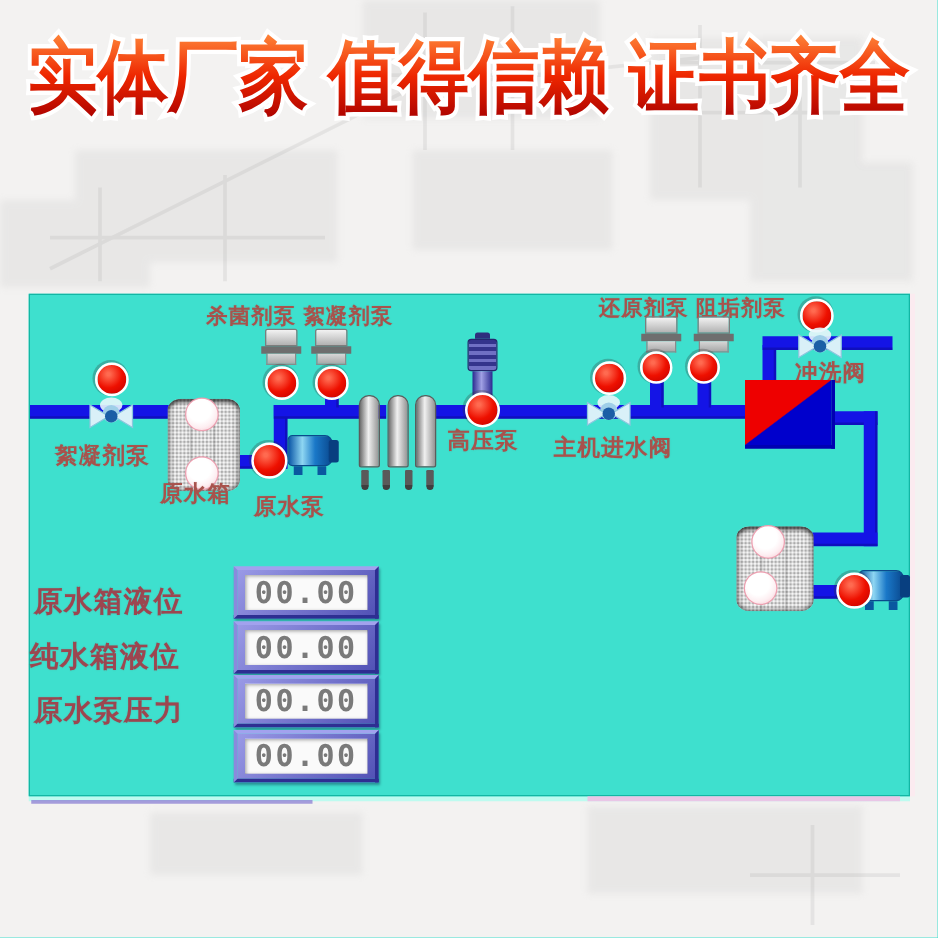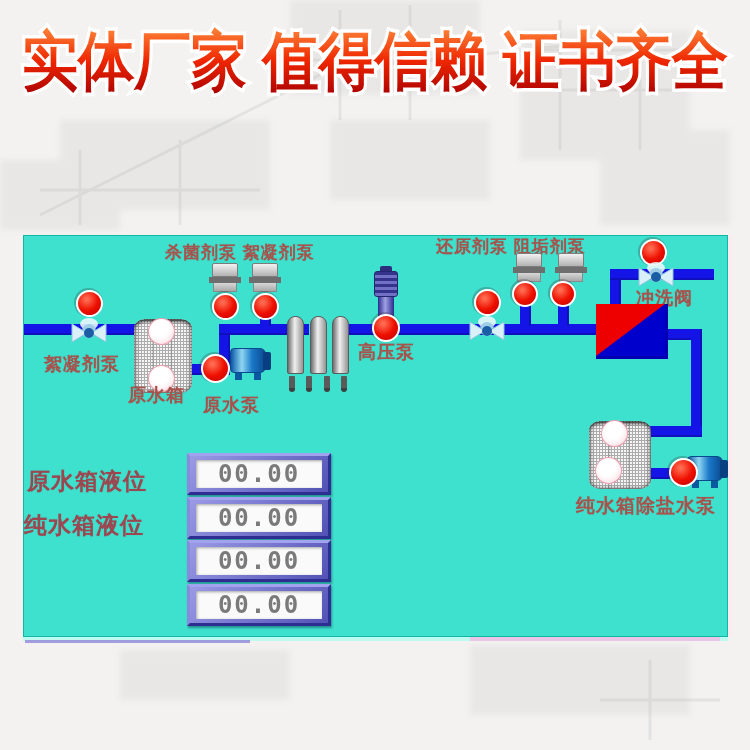--- a/index.html
+++ b/index.html
@@ -69,21 +69,21 @@
   .hpump .feet div{width:7px;height:7px;background:#0a58a0;}
 
   .valve{position:absolute;}
 
   .membrane{position:absolute;width:72px;height:55px;
         background:linear-gradient(to bottom right, var(--membrane-red) 49.4%, var(--membrane-blue) 50.6%);
         border-right:3px solid #0000b2;border-bottom:3px solid #0000b2;}
 
   .rlabel{position:absolute;color:#9c4650;font-weight:bold;font-size:23px;white-space:nowrap;
         letter-spacing:1px;text-shadow:0 0 1px rgba(150,60,60,.4);}
-  .rbox{position:absolute;width:144px;height:42px;border:3px solid;padding:4px 6px;
+  .rbox{position:absolute;width:116px;height:42px;border:3px solid;padding:4px 6px;
         border-color:#a2a2ee #2e2e92 #2e2e92 #8a8adc;background:linear-gradient(135deg,#9a9ae6,#5252b6);
         box-shadow:1px 2px 2px rgba(0,0,40,.35);}
   .rval{width:100%;height:100%;background:#fafafa;display:flex;align-items:center;justify-content:center;
         font-family:"DejaVu Sans Mono",monospace;font-weight:bold;font-size:24px;color:var(--readout-text);
         letter-spacing:2px;box-shadow:inset 1px 1px 3px rgba(0,0,0,.35);}
 </style>
 </head>
 <body>
 
 <svg class="decor" width="750" height="750">
@@ -207,22 +207,23 @@
   <div class="ind" style="left:450px;top:53px;width:27px;height:27px"></div>
   <div class="valve" style="left:443px;top:78px">
     <svg width="40" height="34">
         <ellipse cx="20" cy="8" rx="9" ry="6" fill="#e8f6fb" opacity=".9"></ellipse>
         <circle cx="20" cy="15" r="7" fill="#9fcfe8"></circle>
         <polygon points="3,8 18,17 3,26" fill="#d9f0f8" stroke="#8cc6de"></polygon>
         <polygon points="37,8 22,17 37,26" fill="#d9f0f8" stroke="#8cc6de"></polygon>
         <circle cx="20" cy="17" r="5" fill="#1b5ea6"></circle>
       </svg>
   </div>
-
-  <div class="plabel small" style="left:412px;top:-1px">还原剂泵 阻垢剂泵</div>
+  <div class="plabel" style="left:419px;top:110px">主机进水阀</div>
+
+  <div class="plabel small" style="left:455px;top:-1px">还原剂泵 阻垢剂泵</div>
   <div class="dpump" style="left:489px;top:17px">
       <div class="top"></div>
       <div class="band"></div>
       <div class="base"></div>
     </div>
   <div class="dpump" style="left:531px;top:17px">
       <div class="top"></div>
       <div class="band"></div>
       <div class="base"></div>
     </div>
@@ -249,32 +250,32 @@
   <div class="hpump" style="left:663px;top:220px">
       <div class="body">
         <div class="cap"></div>
       </div>
       <div class="feet">
         <div></div>
         <div></div>
       </div>
     </div>
   <div class="ind" style="left:645px;top:222px;width:29px;height:29px"></div>
-  <div class="plabel" style="left:552px;top:257px;font-size:19px">纯水箱除盐水泵</div>
 
   <div class="rlabel" style="left:3px;top:230px">原水箱液位</div>
   <div class="rbox" style="left:163px;top:217px">
       <div class="rval">00.00</div>
     </div>
 
   <div class="rlabel" style="left:0;top:274px">纯水箱液位</div>
   <div class="rbox" style="left:163px;top:261px">
       <div class="rval">00.00</div>
     </div>
 
+  <div class="rlabel" style="left:3px;top:317px">原水泵压力</div>
   <div class="rbox" style="left:163px;top:304px">
       <div class="rval">00.00</div>
     </div>
 
   <div class="rbox" style="left:163px;top:348px">
       <div class="rval">00.00</div>
     </div>
 </div>
 
 <div class="strip-lav"></div>

